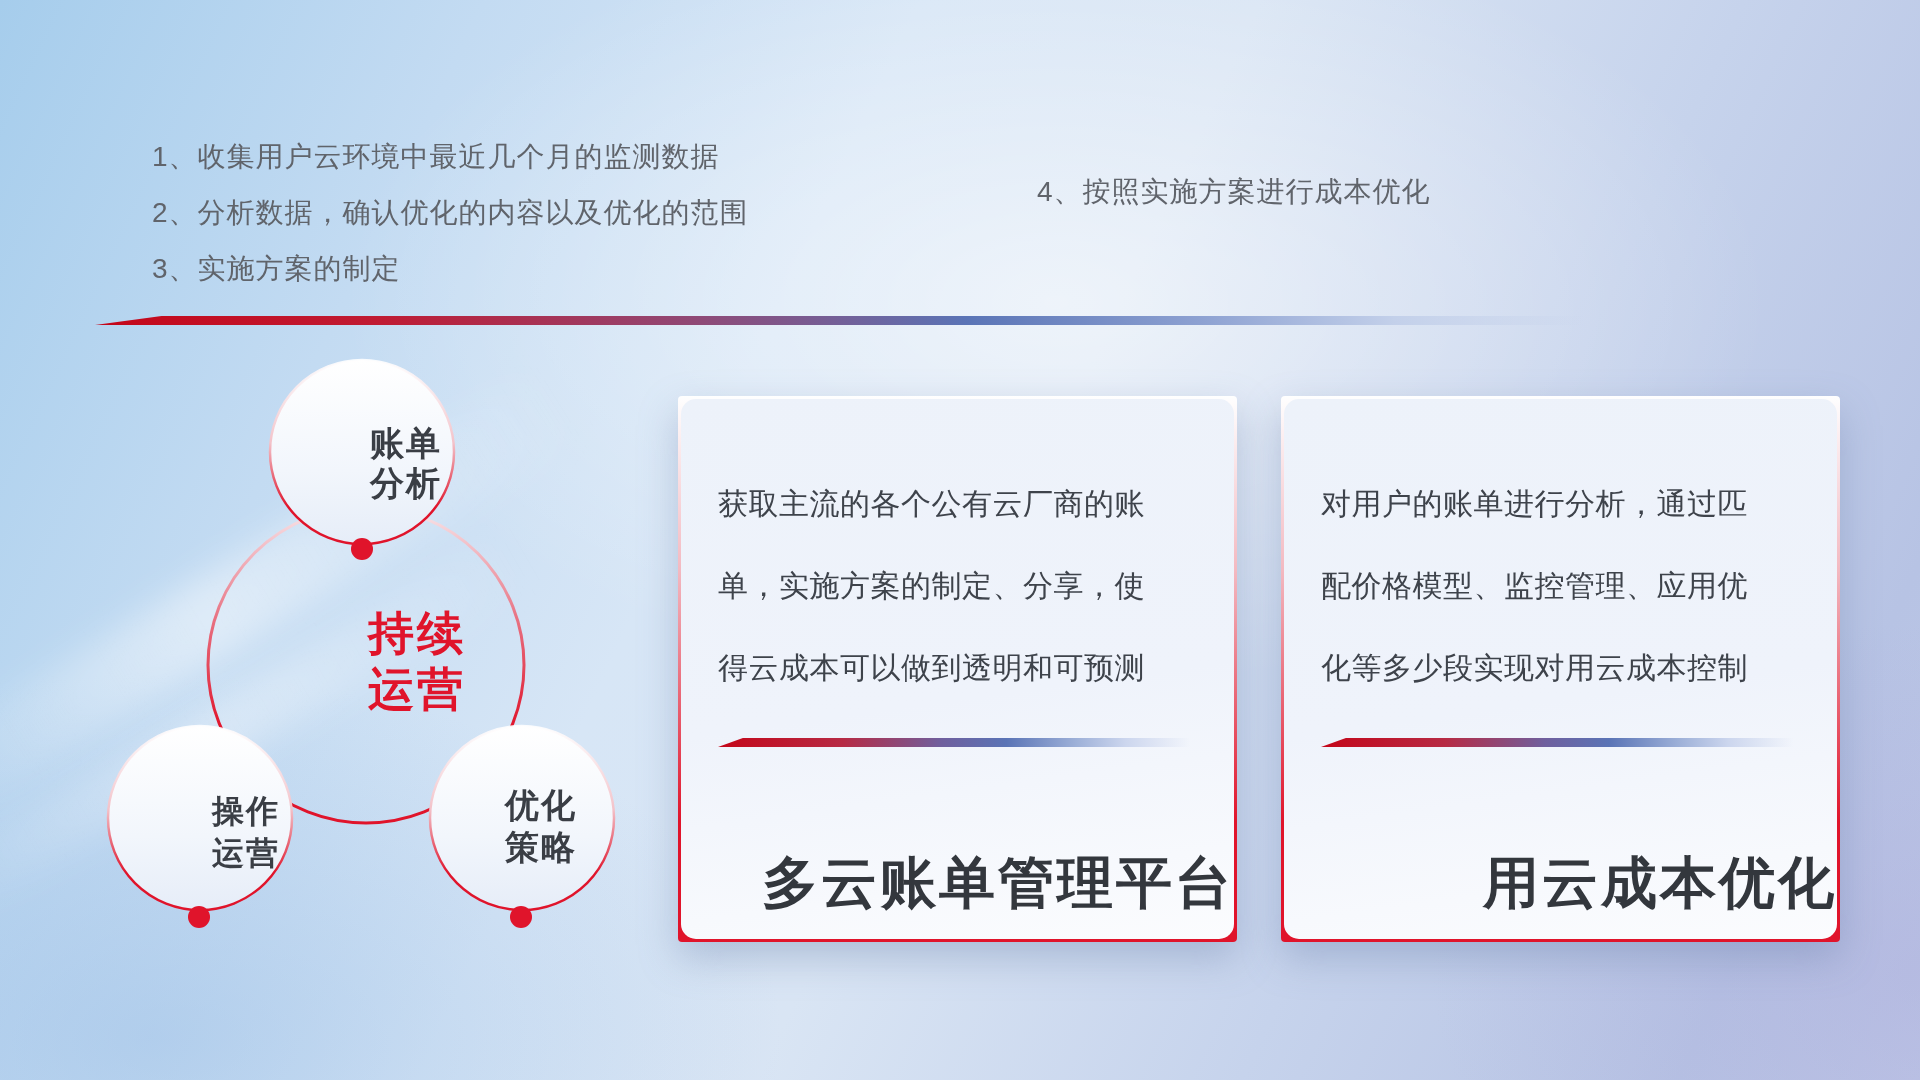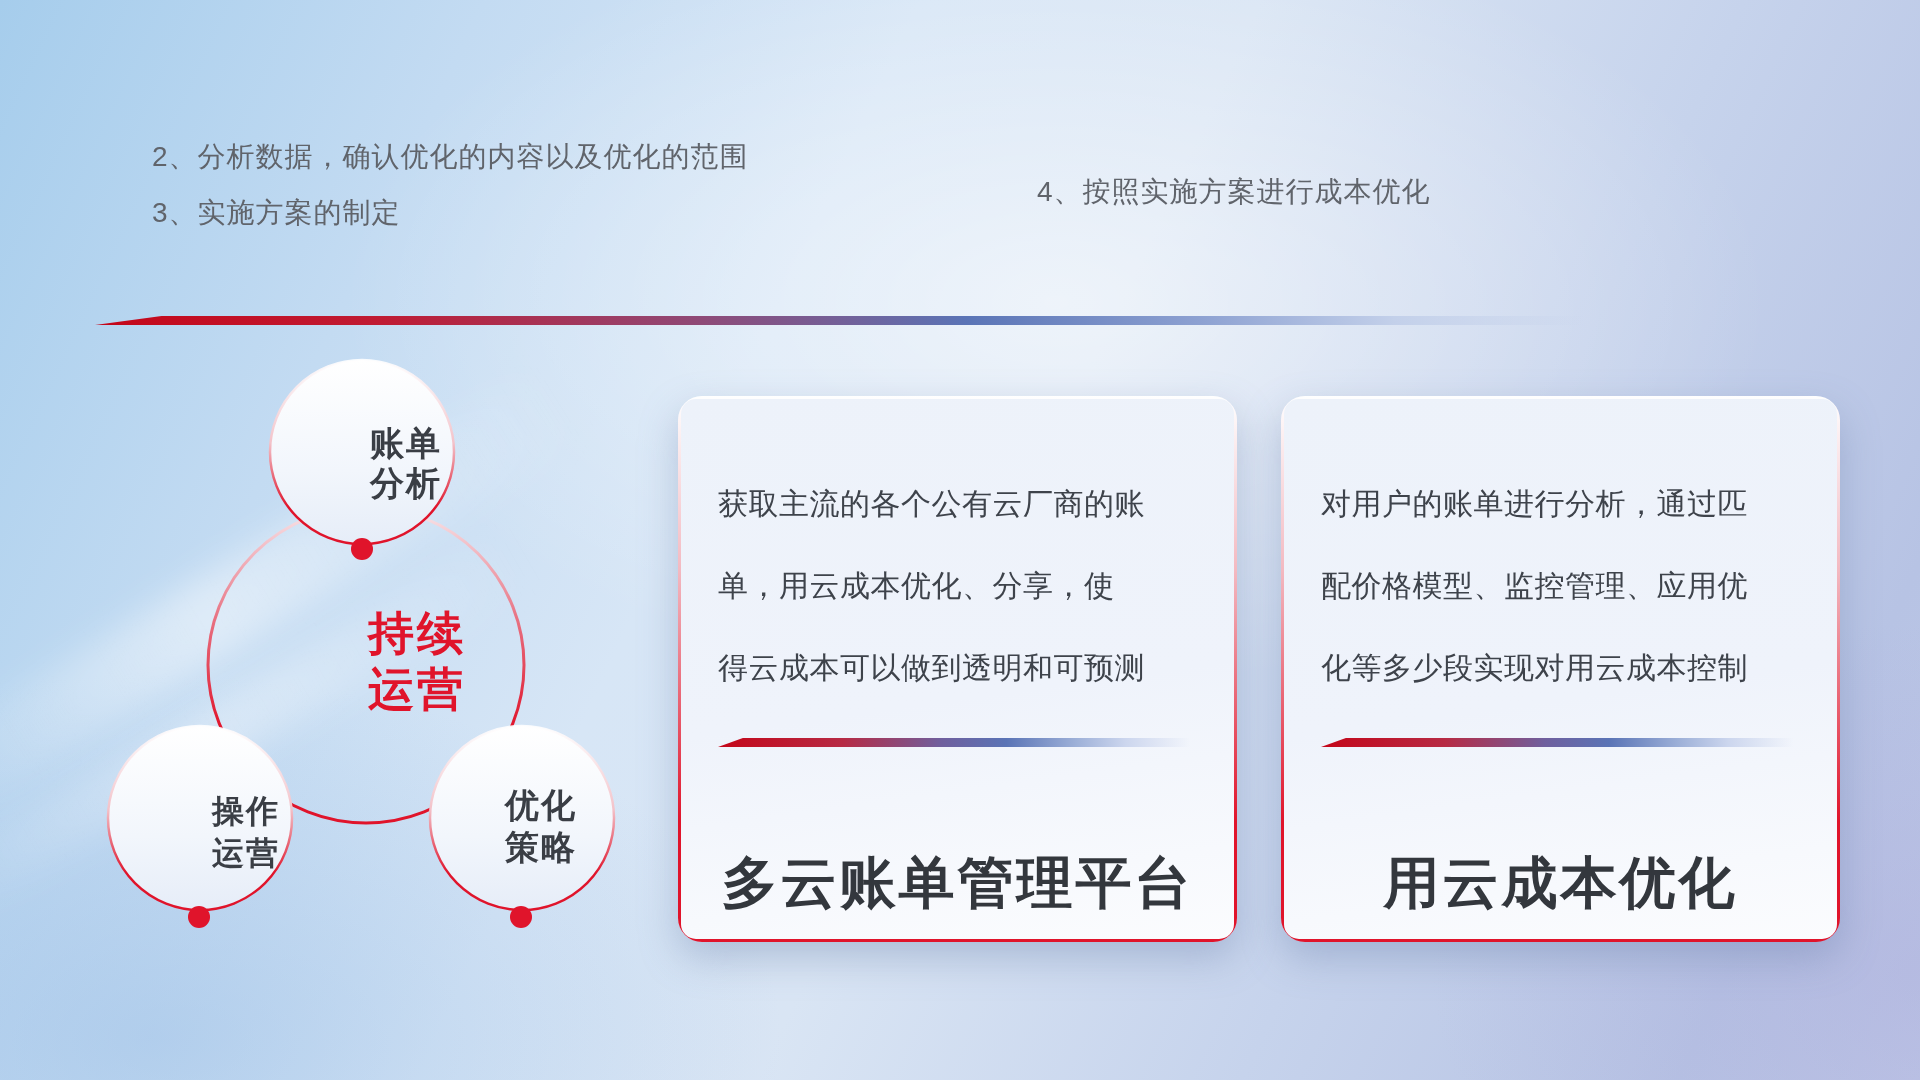--- a/index.html
+++ b/index.html
@@ -39,54 +39,55 @@
   
   svg.diagram{position:absolute;left:0;top:0;pointer-events:none;}
   .diagram-label{position:absolute;text-align:right;font-weight:700;color:#3a3e45;}
   .lbl-top{left:282px;top:423px;width:160px;font-size:34px;line-height:40px;letter-spacing:2px;}
   .lbl-bl{left:120px;top:790px;width:160px;font-size:32px;line-height:42px;letter-spacing:2px;}
   .lbl-br{left:417px;top:784px;width:160px;font-size:34px;line-height:42px;letter-spacing:2px;}
   .lbl-center{left:266px;top:605px;width:200px;font-size:46px;line-height:56px;color:var(--accent-red);letter-spacing:3px;}
 
   
   .card{
-    position:absolute;top:396px;width:559px;height:546px;border-radius:24px;padding:3px;box-sizing:border-box;
+    position:absolute;top:396px;width:559px;height:546px;border-radius:4px;padding:3px;box-sizing:border-box;
     background:linear-gradient(180deg,rgba(255,255,255,0.98) 0%,#f3b9c1 32%,var(--accent-red) 78%);
     box-shadow:0 16px 38px rgba(108,130,172,0.38);
   }
   .card-1{left:678px;}
   .card-2{left:1281px;}
   .card-inner{
     position:relative;width:100%;height:100%;border-radius:15px;overflow:hidden;
     background:linear-gradient(172deg,#edf2fa 0%,#eff3fb 55%,#fbfcfe 100%);
   }
   .card-body{
     position:absolute;left:37px;right:30px;top:64px;
     font-size:30px;line-height:82px;color:var(--body-dark);letter-spacing:0.5px;
   }
   .card-body .bline{white-space:nowrap;}
   .card-divider{
     position:absolute;left:37px;top:339px;width:497px;height:9px;
     background:linear-gradient(90deg,var(--deep-red) 0%,#b72a44 25%,#6f5f9e 45%,var(--blue-mid) 58%,#9db0d8 72%,#ccd6ee 82%,rgba(230,236,248,0) 95%);
     clip-path:polygon(0 100%,5% 0,100% 0,100% 100%);
   }
   .card-title{
-    position:absolute;left:0;right:0;top:447px;text-align:center;
+    position:absolute;left:0;right:0;top:447px;text-align:right;
     font-size:56px;font-weight:700;color:var(--title-dark);letter-spacing:3px;white-space:nowrap;
   }
 </style>
 </head>
 <body>
 
 <div class="slide">
 
   <div class="streak s1"></div>
   <div class="streak s2"></div>
 
   <div class="steps steps-left">
+    <div class="step">1、收集用户云环境中最近几个月的监测数据</div>
     <div class="step">2、分析数据，确认优化的内容以及优化的范围</div>
     <div class="step">3、实施方案的制定</div>
   </div>
 
   <div class="steps steps-right">
     <div class="step">4、按照实施方案进行成本优化</div>
   </div>
 
   <div class="top-divider"></div>
 
@@ -142,21 +143,21 @@
   </div>
   <div class="diagram-label lbl-center">
     <div>持续</div>
     <div>运营</div>
   </div>
 
   <div class="card card-1">
     <div class="card-inner">
       <div class="card-body">
         <div class="bline">获取主流的各个公有云厂商的账</div>
-        <div class="bline">单，用云成本优化、分享，使</div>
+        <div class="bline">单，实施方案的制定、分享，使</div>
         <div class="bline">得云成本可以做到透明和可预测</div>
       </div>
       <div class="card-divider"></div>
       <div class="card-title">多云账单管理平台</div>
     </div>
   </div>
 
   <div class="card card-2">
     <div class="card-inner">
       <div class="card-body">

